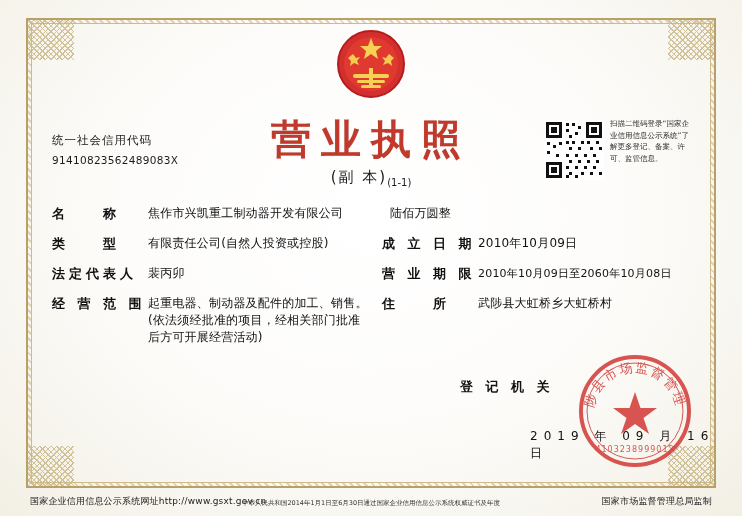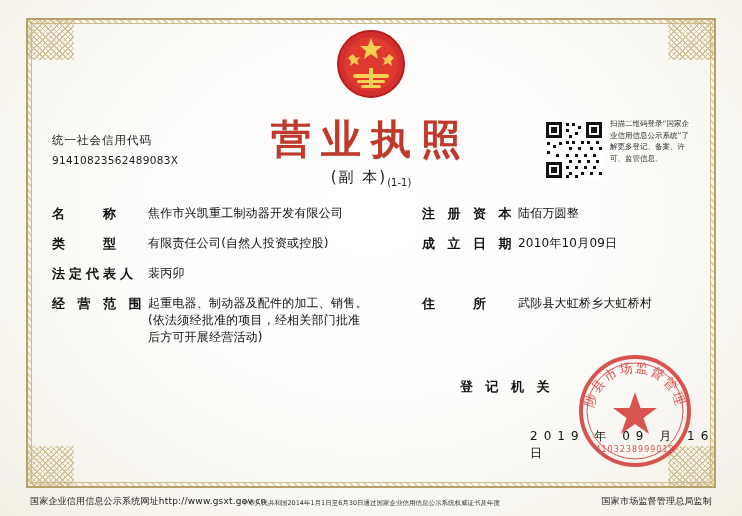--- a/index.html
+++ b/index.html
@@ -91,21 +91,21 @@
     position:absolute;left:0;top:2px;width:60px;height:60px;
     background:#fff;
   }
   .qr-text{
     position:absolute;left:66px;top:0;width:86px;
     font-size:7.5px;line-height:11.5px;color:#2b2b2b;
   }
 
   
   .fields{position:absolute;left:52px;top:205px;right:48px;}
-  .row{display:flex;align-items:flex-start;margin-bottom:12px;gap:40px;}
+  .row{display:flex;align-items:flex-start;margin-bottom:12px;}
   .col{display:flex;align-items:flex-start;}
   .col.left{width:330px;flex:0 0 330px;}
   .col.right{flex:1;}
   .lbl{
     width:88px;flex:0 0 88px;
     font-size:13px;font-weight:bold;color:#111;
     letter-spacing:4px;
     text-align:justify;
     white-space:nowrap;
   }
@@ -242,40 +242,43 @@
   </div>
 
   <div class="fields">
 
     <div class="row">
       <div class="col left">
         <div class="lbl">名　　称</div>
         <div class="val">焦作市兴凯重工制动器开发有限公司</div>
       </div>
       <div class="col right">
-        <div class="lbl">注 册 资 本</div>
         <div class="val">陆佰万圆整</div>
       </div>
     </div>
 
     <div class="row">
       <div class="col left">
         <div class="lbl">类　　型</div>
         <div class="val">有限责任公司(自然人投资或控股)</div>
       </div>
       <div class="col right">
         <div class="lbl">成 立 日 期</div>
         <div class="val">2010年10月09日</div>
       </div>
     </div>
 
     <div class="row">
       <div class="col left">
         <div class="lbl">法定代表人</div>
         <div class="val">裴丙卯</div>
+      </div>
+      <div class="col right">
+        <div class="lbl">营 业 期 限</div>
+        <div class="val small">2010年10月09日至2060年10月08日</div>
       </div>
     </div>
 
     <div class="row scope">
       <div class="col left">
         <div class="lbl">经 营 范 围</div>
         <div class="val" style="white-space:pre-line">起重电器、制动器及配件的加工、销售。
 (依法须经批准的项目，经相关部门批准
 后方可开展经营活动)</div>
       </div>

